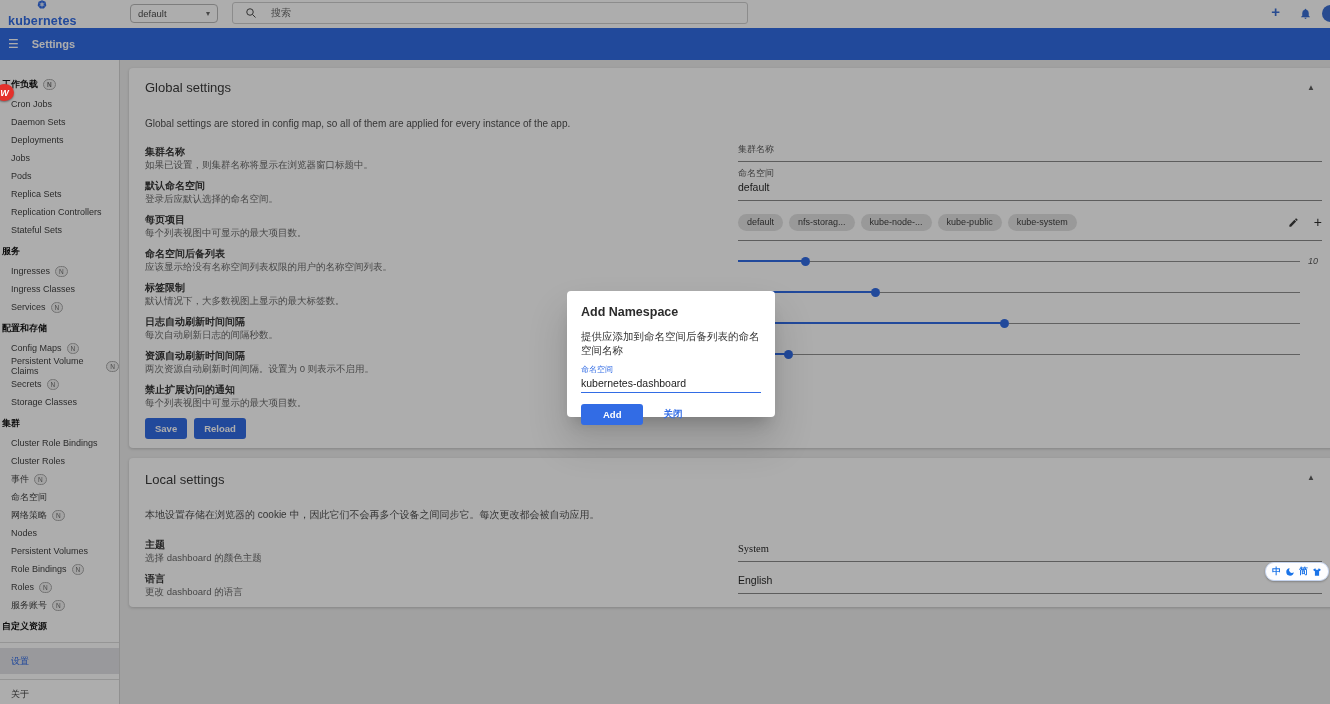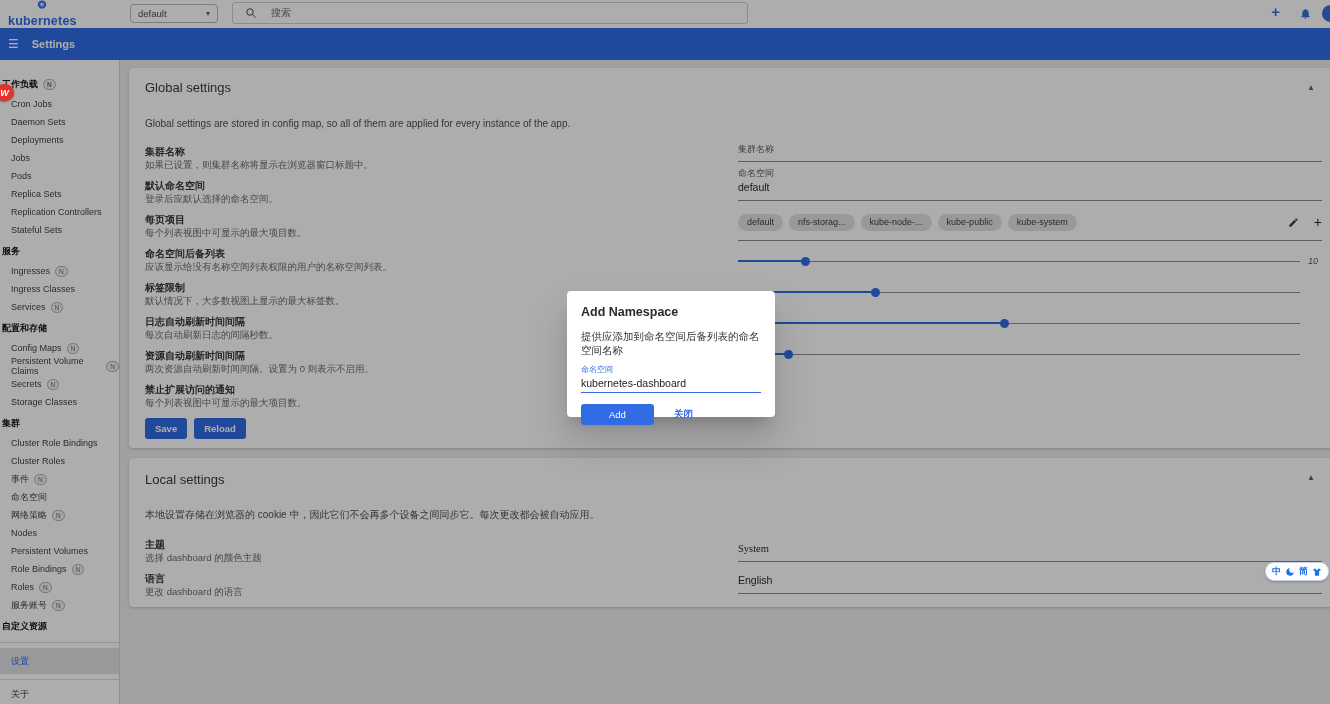--- a/index.html
+++ b/index.html
@@ -74,22 +74,22 @@
   
   .dim{position:absolute;inset:0;background:rgba(0,0,0,.32);z-index:40;}
   .modal{position:absolute;left:567px;top:291px;width:208px;height:126px;background:#fff;border-radius:4px;
          z-index:50;box-shadow:0 11px 15px -7px rgba(0,0,0,.2),0 24px 38px 3px rgba(0,0,0,.14);}
   .m-title{margin:14px 14px 0;font-size:12.5px;font-weight:bold;color:#2b2b2b;}
   .m-msg{margin:11px 14px 0;font-size:10.5px;color:#333;}
   .m-label{display:block;margin:6px 14px 0;font-size:8px;color:#326ce5;}
   .m-input{margin:2px 14px 0;font-size:10.5px;color:#222;}
   .m-underline{margin:3px 14px 0;border-bottom:1.5px solid #326ce5;}
   .m-actions{margin:11px 14px 0;display:flex;align-items:center;gap:20px;}
-  .m-add{background:#326ce5;color:#fff;border:none;border-radius:3px;font-size:9.5px;font-weight:normal;
-         padding:5px 28px;cursor:pointer;font-family:inherit;}
+  .m-add{background:#326ce5;color:#fff;border:none;border-radius:3px;font-size:9.5px;font-weight:bold;
+         padding:5px 22px;cursor:pointer;font-family:inherit;}
   .m-close{background:none;border:none;color:#326ce5;font-size:9.5px;font-weight:bold;cursor:pointer;
            font-family:Liberation Mono, monospace;padding:0;}
   
   .w-badge{position:absolute;left:-5px;top:84px;width:19px;height:17px;background:#e4312b;border-radius:50%;
            color:#fff;font-weight:bold;font-style:italic;font-size:9px;display:flex;align-items:center;
            justify-content:center;z-index:60;box-shadow:0 1px 2px rgba(0,0,0,.4);}
   .ext-pill{position:absolute;right:1px;top:562px;height:17px;background:#fdfdff;border:1px solid #c6d4ee;
             border-radius:9px;display:flex;align-items:center;gap:4px;padding:0 6px;z-index:60;
             color:#1a73e8;font-size:9px;font-weight:bold;box-shadow:0 1px 2px rgba(0,0,0,.25);}
 </style>

